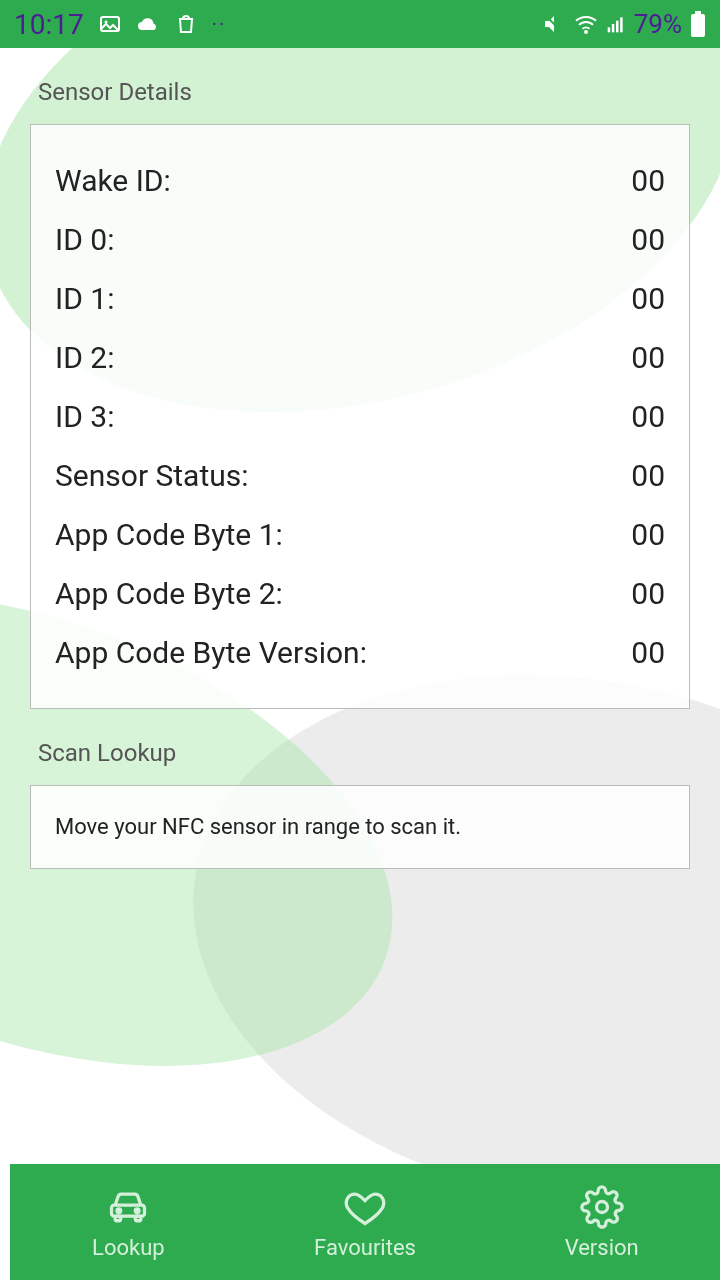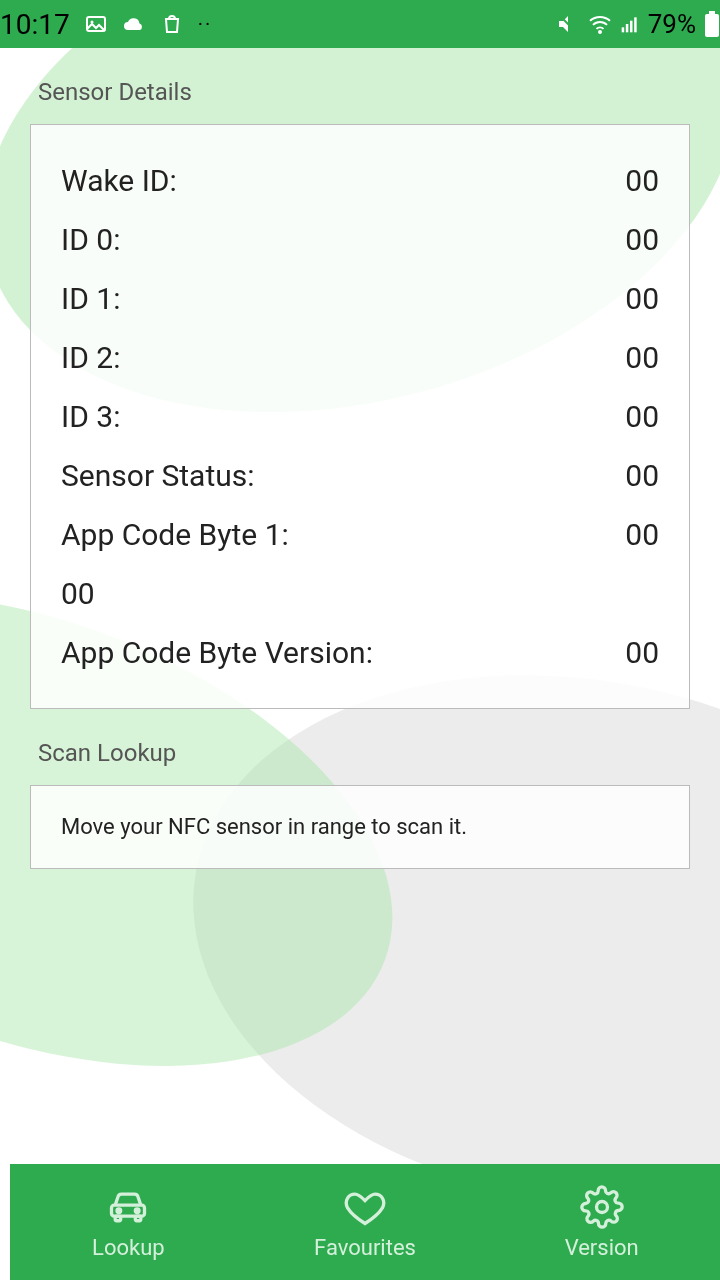--- a/index.html
+++ b/index.html
@@ -4,30 +4,30 @@
   <style>
     * { margin: 0; padding: 0; box-sizing: border-box; }
     html, body { width: 720px; height: 1280px; overflow: hidden; font-family: -apple-system, Roboto, sans-serif; background: #fff; position: relative; }
 
     
     .bg-swirl-1 { position: absolute; top: -80px; left: 120px; width: 480px; height: 480px; background: #a8e6a8; border-radius: 50%; opacity: 0.5; transform: rotate(-15deg) scaleX(1.6); z-index: 0; }
     .bg-swirl-2 { position: absolute; bottom: 80px; right: -120px; width: 520px; height: 520px; background: #e0e0e0; border-radius: 50%; opacity: 0.6; transform: rotate(10deg) scaleX(1.5); z-index: 0; }
     .bg-swirl-3 { position: absolute; bottom: 240px; left: -180px; width: 420px; height: 420px; background: #a8e6a8; border-radius: 50%; opacity: 0.45; transform: rotate(20deg) scaleX(1.8); z-index: 0; }
 
     
-    .statusbar { position: relative; z-index: 2; height: 48px; background: #2eaa4f; color: #000000; display: flex; align-items: center; justify-content: space-between; padding: 0 0; font-size: 26px; gap: 44px; }
+    .statusbar { position: relative; z-index: 2; height: 48px; background: #2eaa4f; color: #4c1d95; display: flex; align-items: center; justify-content: space-between; padding: 0 14px; font-size: 26px; gap: 44px; }
     .sb-left { display: flex; align-items: center; gap: 14px; }
     .sb-right { display: flex; align-items: center; gap: 8px; }
     .sb-time { font-size: 28px; font-weight: 400; }
     .sb-icon { display: inline-flex; }
 
     
     .content { position: relative; z-index: 1; padding: 30px 30px 0 30px; }
     .section-title { font-size: 24px; color: #555; margin-bottom: 18px; margin-left: 8px; }
-    .card { border: 1px solid #bbb; background: rgba(255,255,255,0.85); padding: 26px 30px; margin-bottom: 30px; }
+    .card { border: 1px solid #bbb; background: rgba(255,255,255,0.85); padding: 26px 24px; margin-bottom: 30px; }
     .row { display: flex; justify-content: space-between; align-items: center; padding: 12px 0; font-size: 30px; color: #222; }
     .row-label { }
     .row-value { }
     .status-text { font-size: 22px; color: #222; line-height: 1.35; }
 
     
     .bottomnav { position: absolute; bottom: 0; left: 10px; right: 0; height: 116px; background: #2eaa4f; display: flex; z-index: 2; }
     .nav-item { flex: 1; display: flex; flex-direction: column; align-items: center; justify-content: center; gap: 6px; color: #d4f0db; font-size: 22px; cursor: pointer; }
     .nav-icon { width: 44px; height: 44px; }
     .nav-label {}
@@ -120,20 +120,21 @@
         </div>
         <div class="row">
           <span class="row-label">Sensor Status:</span>
           <span class="row-value">00</span>
         </div>
         <div class="row">
           <span class="row-label">App Code Byte 1:</span>
           <span class="row-value">00</span>
         </div>
         <div class="row">
+          <span class="row-label">App Code Byte 2:</span>
           <span class="row-value">00</span>
         </div>
         <div class="row">
           <span class="row-label">App Code Byte Version:</span>
           <span class="row-value">00</span>
         </div>
       </div>
   </div>
 
   <div class="section-title">Scan Lookup</div>

